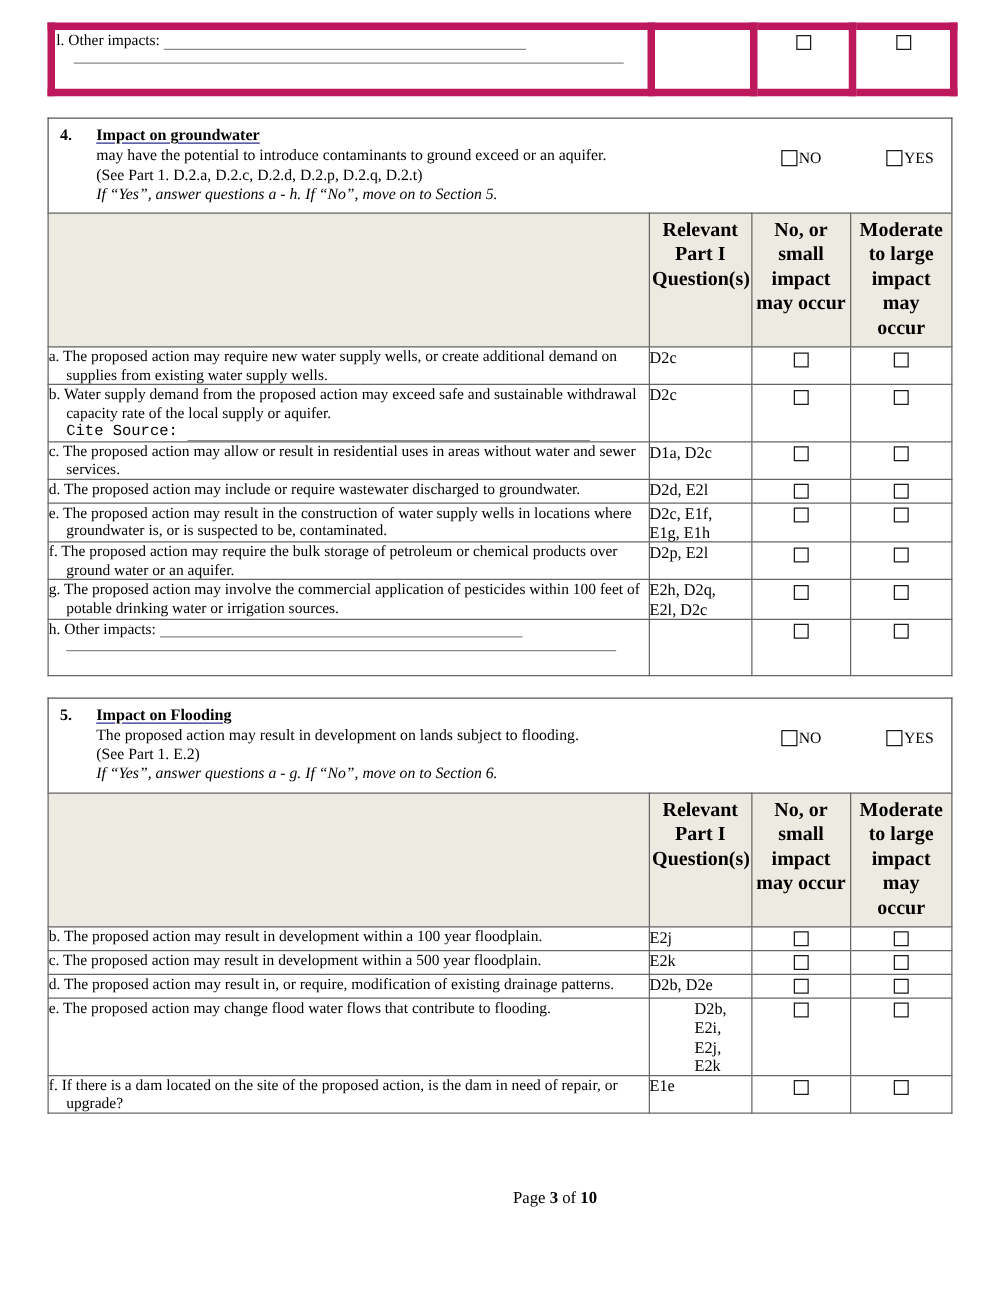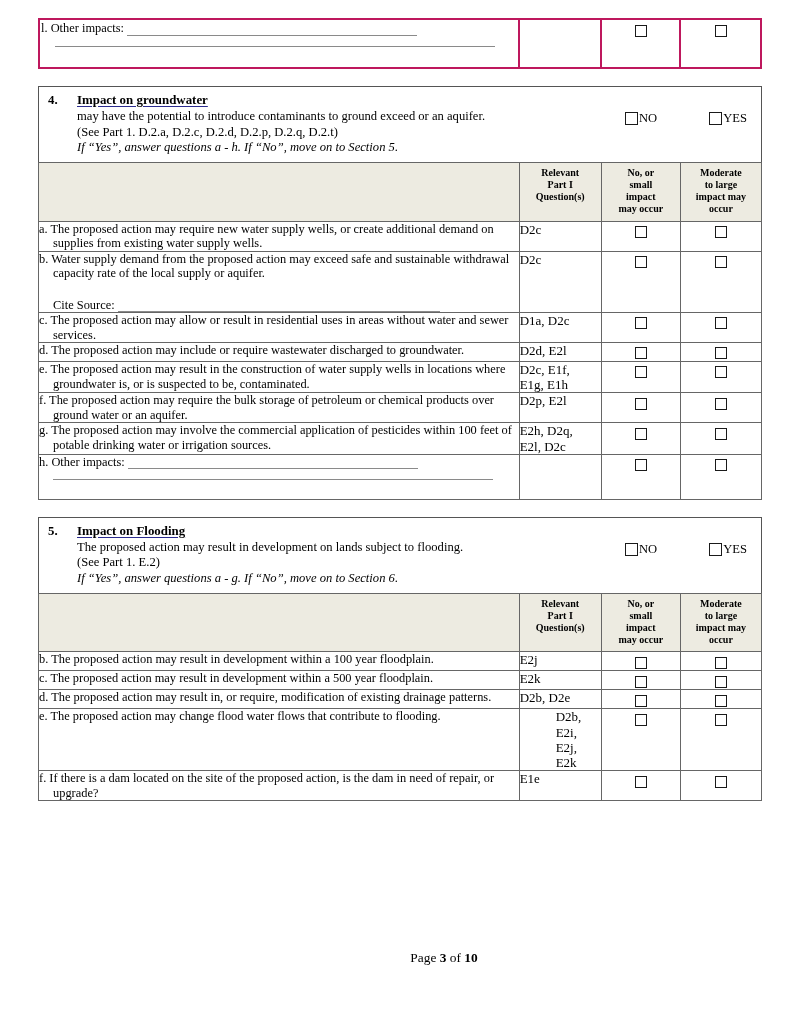--- a/index.html
+++ b/index.html
@@ -147,21 +147,21 @@
     border: 1.6px solid #1a1a1a;
     background: #fff;
     margin-right: 1px;
   }
 
   
   tr.colhead td {
     background: #edebe1;
     text-align: center;
     font-weight: bold;
-    font-size: 10px;
+    font-size: 16px;
     line-height: 1.22;
     padding: 4px 2px 5px 2px;
     vertical-align: top;
   }
   tr.colhead td.blank {
     background: #edebe1;
   }
 
   .gap { height: 17px; }
 
@@ -171,21 +171,21 @@
     top: 950px;
     width: 800px;
     text-align: center;
     font-size: 13.4px;
     margin-left: 44px;
   }
   .footer b { font-weight: bold; }
 
   .solo-table { border-collapse: collapse; width:724px; table-layout:fixed;
                 border: 1.5px solid #555555; }
-  .solo-table td { border: 2px solid #be185d; vertical-align: top; padding: 1px; }
+  .solo-table td { border: 6px solid #be185d; vertical-align: top; padding: 1px; }
 </style>
 </head>
 <body>
 
 <div class="page">
 
   <table class="solo-table">
     <colgroup>
       <col class="c-text">
         <col class="c-rel">
@@ -276,21 +276,21 @@
         <td class="cell-chk"><span class="chk"></span></td>
         <td class="cell-chk"><span class="chk"></span></td>
       </tr>
 
       <tr>
         <td class="cell-text">
           <div class="hang">
             <span>b. Water supply demand from the proposed action may exceed safe and sustainable</span>
             <span>withdrawal capacity rate of the local supply or aquifer.</span>
           </div>
-          <div class="sub-line" style="margin-top:17px;">
+          <div class="sub-line" style="margin-top:1px;font-family:Liberation Mono, monospace;">
             <span>Cite Source:</span>
             <span class="fill" style="width:322px;"></span>
           </div>
         </td>
         <td class="cell-rel">D2c</td>
         <td class="cell-chk"><span class="chk"></span></td>
         <td class="cell-chk"><span class="chk"></span></td>
       </tr>
 
       <tr>

